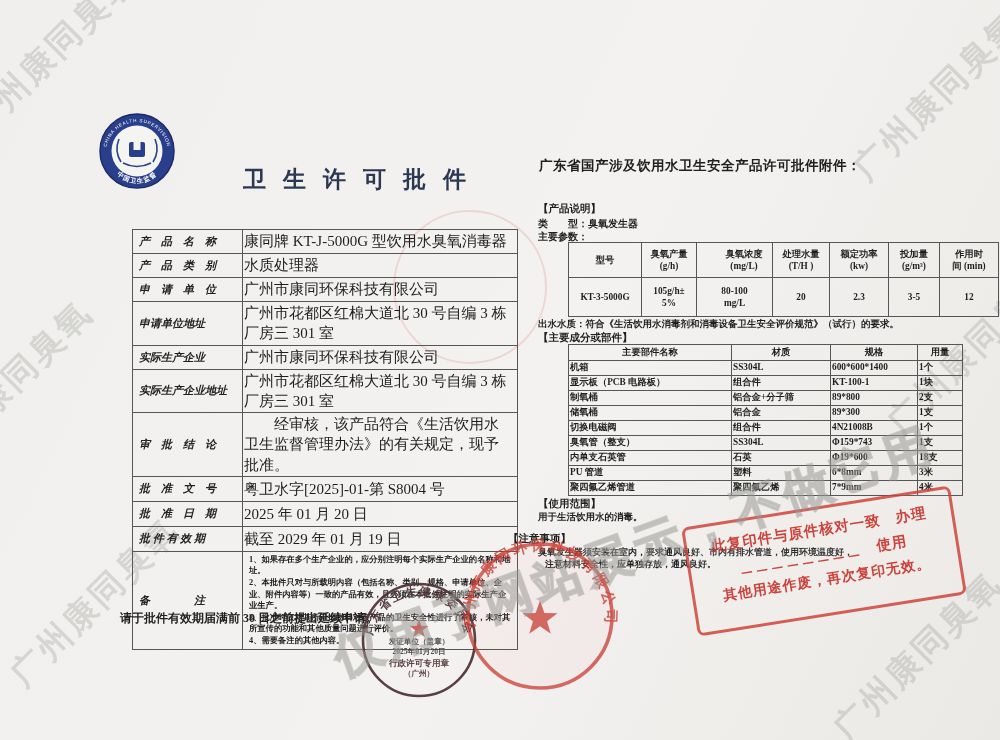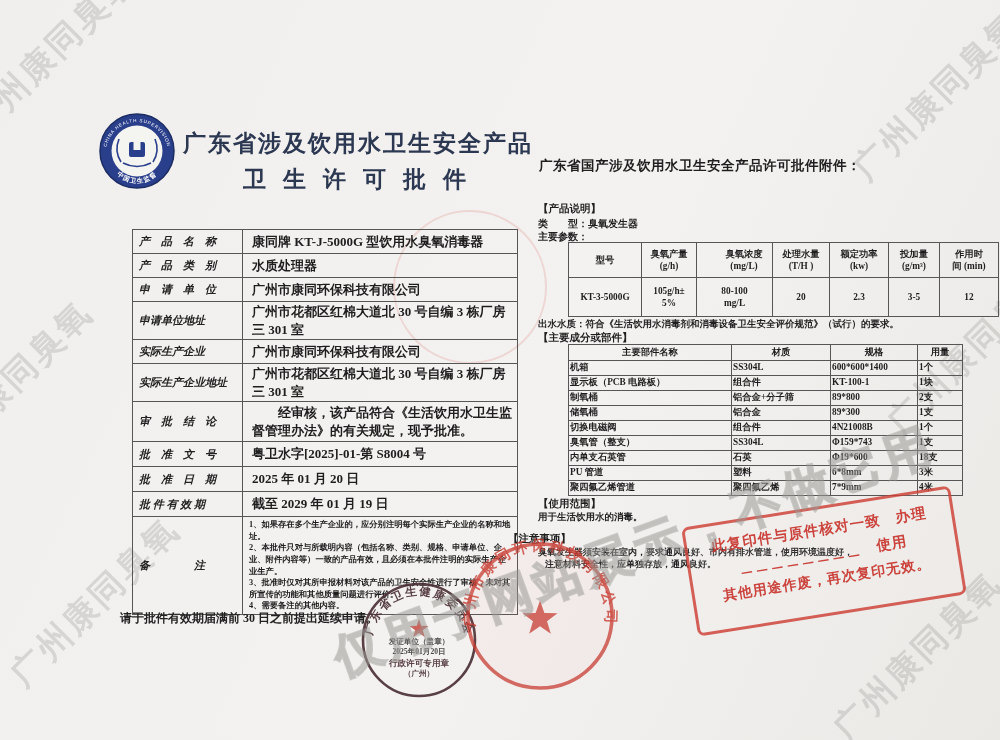--- a/index.html
+++ b/index.html
@@ -16,21 +16,21 @@
   
   .seal-blue{position:absolute;left:98px;top:112px;z-index:1;}
   .title1{position:absolute;left:183px;top:128px;z-index:1;font-size:23px;font-weight:bold;
         color:#2c3852;letter-spacing:2px;}
   .title2{position:absolute;left:243px;top:164px;z-index:1;font-size:23px;font-weight:bold;
         color:#2c3852;letter-spacing:17px;}
   table.ltable{position:absolute;left:132px;top:229px;z-index:1;width:386px;border-collapse:collapse;
         table-layout:fixed;}
   table.ltable td{border:1px solid #565656;vertical-align:middle;}
   table.ltable td.lbl{width:100px;font-size:11px;font-weight:bold;color:#222;padding:1px 3px 1px 6px;font-style:italic;}
-  table.ltable td.val{font-size:13px;font-weight:700;color:#1e1e1e;padding:1px 4px 1px 9px;line-height:1.35;}
+  table.ltable td.val{font-size:15px;font-weight:400;color:#1e1e1e;padding:1px 4px 1px 1px;line-height:1.35;}
   table.ltable td.remark{font-size:8.3px;font-weight:600;color:#1e1e1e;padding:2px 3px 2px 6px;line-height:1.4;}
   .renewal{position:absolute;left:120px;top:610px;z-index:1;font-size:12px;font-weight:bold;color:#222;}
   
   .att-header{position:absolute;left:539px;top:157px;z-index:1;font-size:13.5px;font-weight:bold;
         color:#1f1f1f;letter-spacing:.5px;}
   .sec{position:absolute;z-index:1;font-size:10.5px;font-weight:bold;color:#1f1f1f;}
   .txt{position:absolute;z-index:1;font-size:9.5px;font-weight:600;color:#1f1f1f;}
   table.ptable{position:absolute;left:568px;top:242px;z-index:1;width:392px;border-collapse:collapse;
         table-layout:fixed;}
   table.ptable th,table.ptable td{border:1px solid #565656;font-size:9.3px;text-align:center;
@@ -73,21 +73,20 @@
     <text font-size="6.5" fill="#ffffff" font-weight="bold" letter-spacing="1">
       <textPath href="#bs-bot" startOffset="50%" text-anchor="middle">中国卫生监督</textPath>
     </text>
     <path d="M 23,50 Q 16,39 21,27" stroke="#2a3f8c" stroke-width="1.6" fill="none"></path>
     <path d="M 55,50 Q 62,39 57,27" stroke="#2a3f8c" stroke-width="1.6" fill="none"></path>
     <path d="M 25,51 Q 39,58 53,51" stroke="#2a3f8c" stroke-width="1.6" fill="none"></path>
     <rect x="31" y="30" width="16" height="15" rx="2" fill="#2a3f8c"></rect>
     <rect x="35.5" y="30" width="7" height="8" fill="#f4f4f1"></rect>
   </svg>
 
-  <div class="title1">广东省涉及饮用水卫生安全产品</div>
   <div class="title2">卫生许可批件</div>
 
   <div class="faint-circle"></div>
 
   <table class="ltable">
     <tbody id="license-rows">
         <tr style="height: 24px;">
           <td class="lbl">产　品　名　称</td>
           <td class="val">康同牌 KT-J-5000G 型饮用水臭氧消毒器</td>
         </tr>

